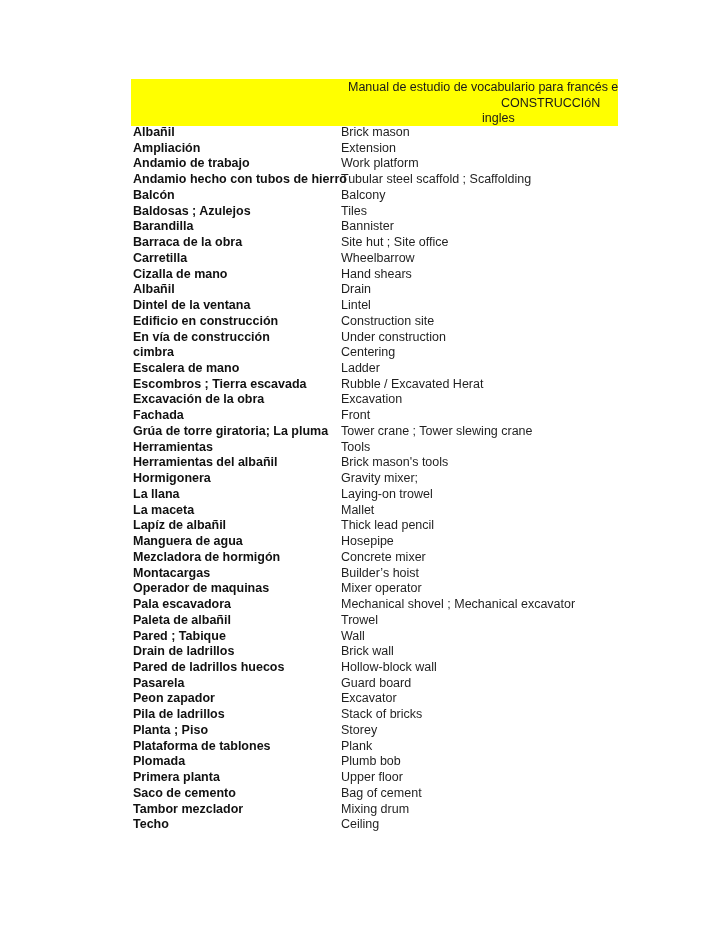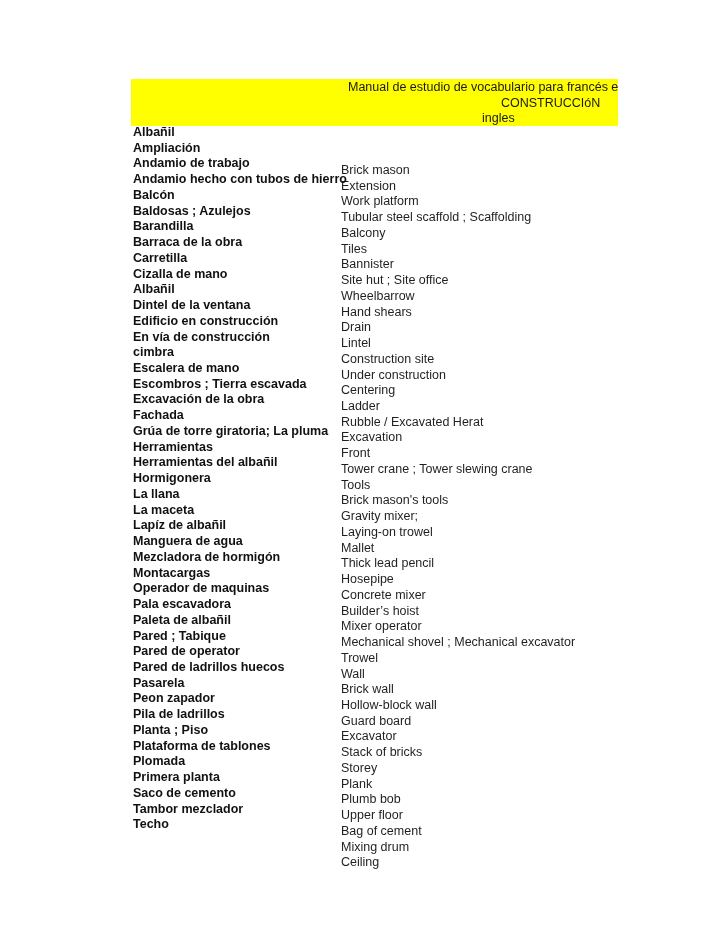--- a/index.html
+++ b/index.html
@@ -60,21 +60,20 @@
     }
     .cell-es {
       left: 0;
       font-weight: bold;
       color: #111111;
       text-align: right;
     }
     .cell-en {
       left: 208px;
       color: #1f1f1f;
-      margin-top: 38px;
     }
   </style>
 </head>
 <body>
 
 <div class="page">
   <div class="header-band">
     <span class="header-line hl-title">Manual de estudio de vocabulario para francés e In</span>
     <span class="header-line hl-sub">CONSTRUCCIóN</span>
     <span class="header-line hl-lang">ingles</span>
@@ -208,21 +207,21 @@
       </div>
       <div class="vocab-row">
         <span class="cell cell-es">Paleta de albañil</span>
         <span class="cell cell-en">Trowel</span>
       </div>
       <div class="vocab-row">
         <span class="cell cell-es">Pared ; Tabique</span>
         <span class="cell cell-en">Wall</span>
       </div>
       <div class="vocab-row">
-        <span class="cell cell-es">Pared de operator</span>
+        <span class="cell cell-es">Drain de ladrillos</span>
         <span class="cell cell-en">Brick wall</span>
       </div>
       <div class="vocab-row">
         <span class="cell cell-es">Pared de ladrillos huecos</span>
         <span class="cell cell-en">Hollow-block wall</span>
       </div>
       <div class="vocab-row">
         <span class="cell cell-es">Pasarela</span>
         <span class="cell cell-en">Guard board</span>
       </div>

